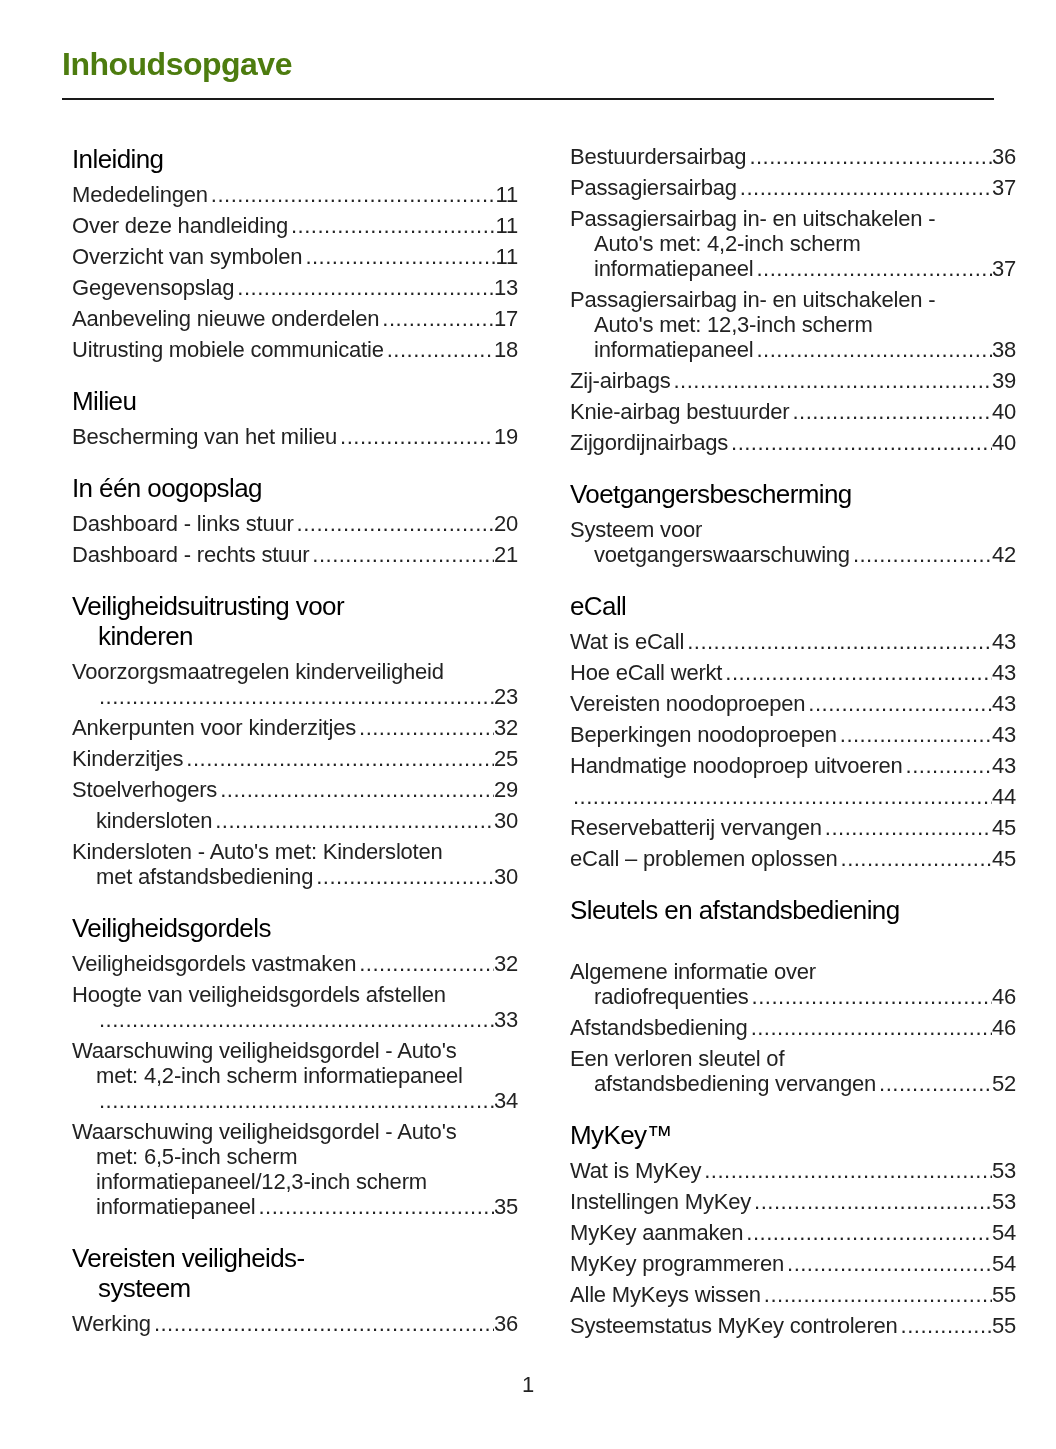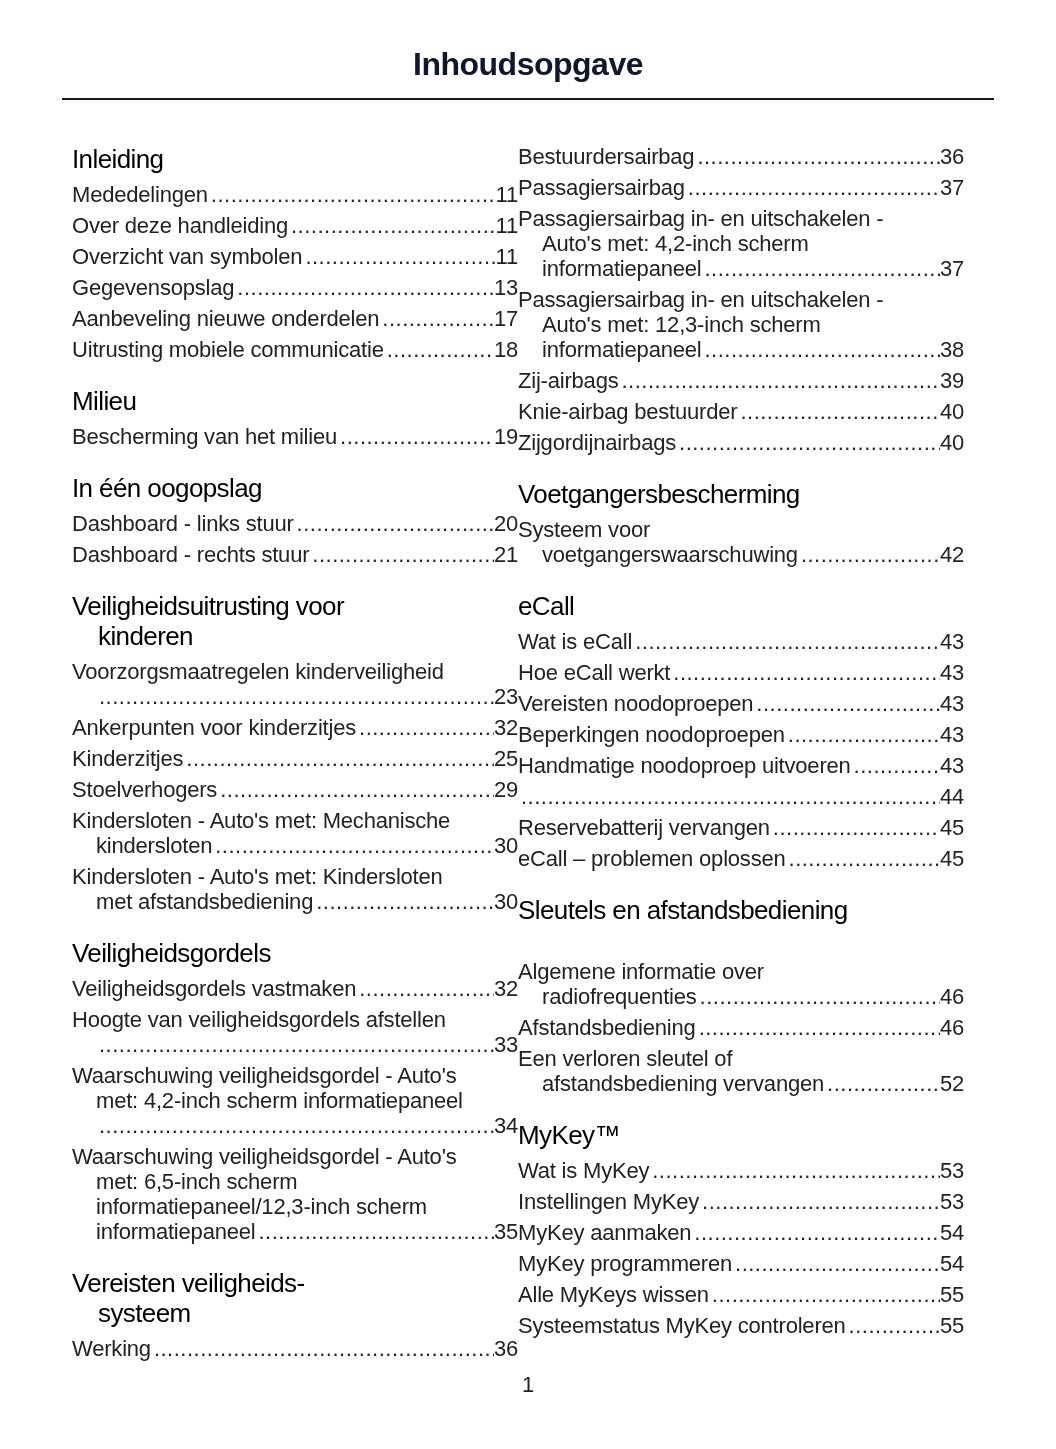--- a/index.html
+++ b/index.html
@@ -5,28 +5,27 @@
   * { margin: 0; padding: 0; box-sizing: border-box; }
   html, body { background: #ffffff; }
   body {
     width: 1056px; height: 1449px;
     position: relative; overflow: hidden;
     font-family: "Liberation Sans", "DejaVu Sans", sans-serif;
     color: #1d1d1d;
   }
   .doc { padding: 46px 62px 0 62px; position: relative; height: 100%; }
   .title {
-    text-align: center;
     font-size: 32px; font-weight: bold; letter-spacing: -0.5px;
-    line-height: 36px; color: #0f172a;
+    line-height: 36px; color: #4d7c0f;
   }
   .rule { border-top: 2px solid #1a1a1a; margin-top: 16px; }
   .cols { display: flex; padding: 44px 0 0 10px; }
   .col { width: 446px; }
-  .col + .col { }
+  .col + .col { margin-left: 52px; }
   .section-heading {
     font-size: 26px; font-weight: normal; color: #000;
     line-height: 30px; letter-spacing: -0.6px;
     margin: 24px 0 8px 0;
   }
   .section-heading.gap { margin-bottom: 34px; }
   .section:first-child > .section-heading { margin-top: 0; }
   .h-cont { padding-left: 26px; }
   .entry { margin-bottom: 6px; }
   .eline {
@@ -165,21 +164,20 @@
             </div>
           </div>
           <div class="entry">
             <div class="eline last">
               <span class="txt">Stoelverhogers</span>
               <span class="dots"></span>
               <span class="pg">29</span>
             </div>
           </div>
           <div class="entry">
-            <div class="eline"><span class="txt">Kindersloten - Auto's met: Mechanische</span></div>
             <div class="eline cont last">
               <span class="txt">kindersloten</span>
               <span class="dots"></span>
               <span class="pg">30</span>
             </div>
           </div>
           <div class="entry">
             <div class="eline"><span class="txt">Kindersloten - Auto's met: Kindersloten</span></div>
             <div class="eline cont last">
               <span class="txt">met afstandsbediening</span>

